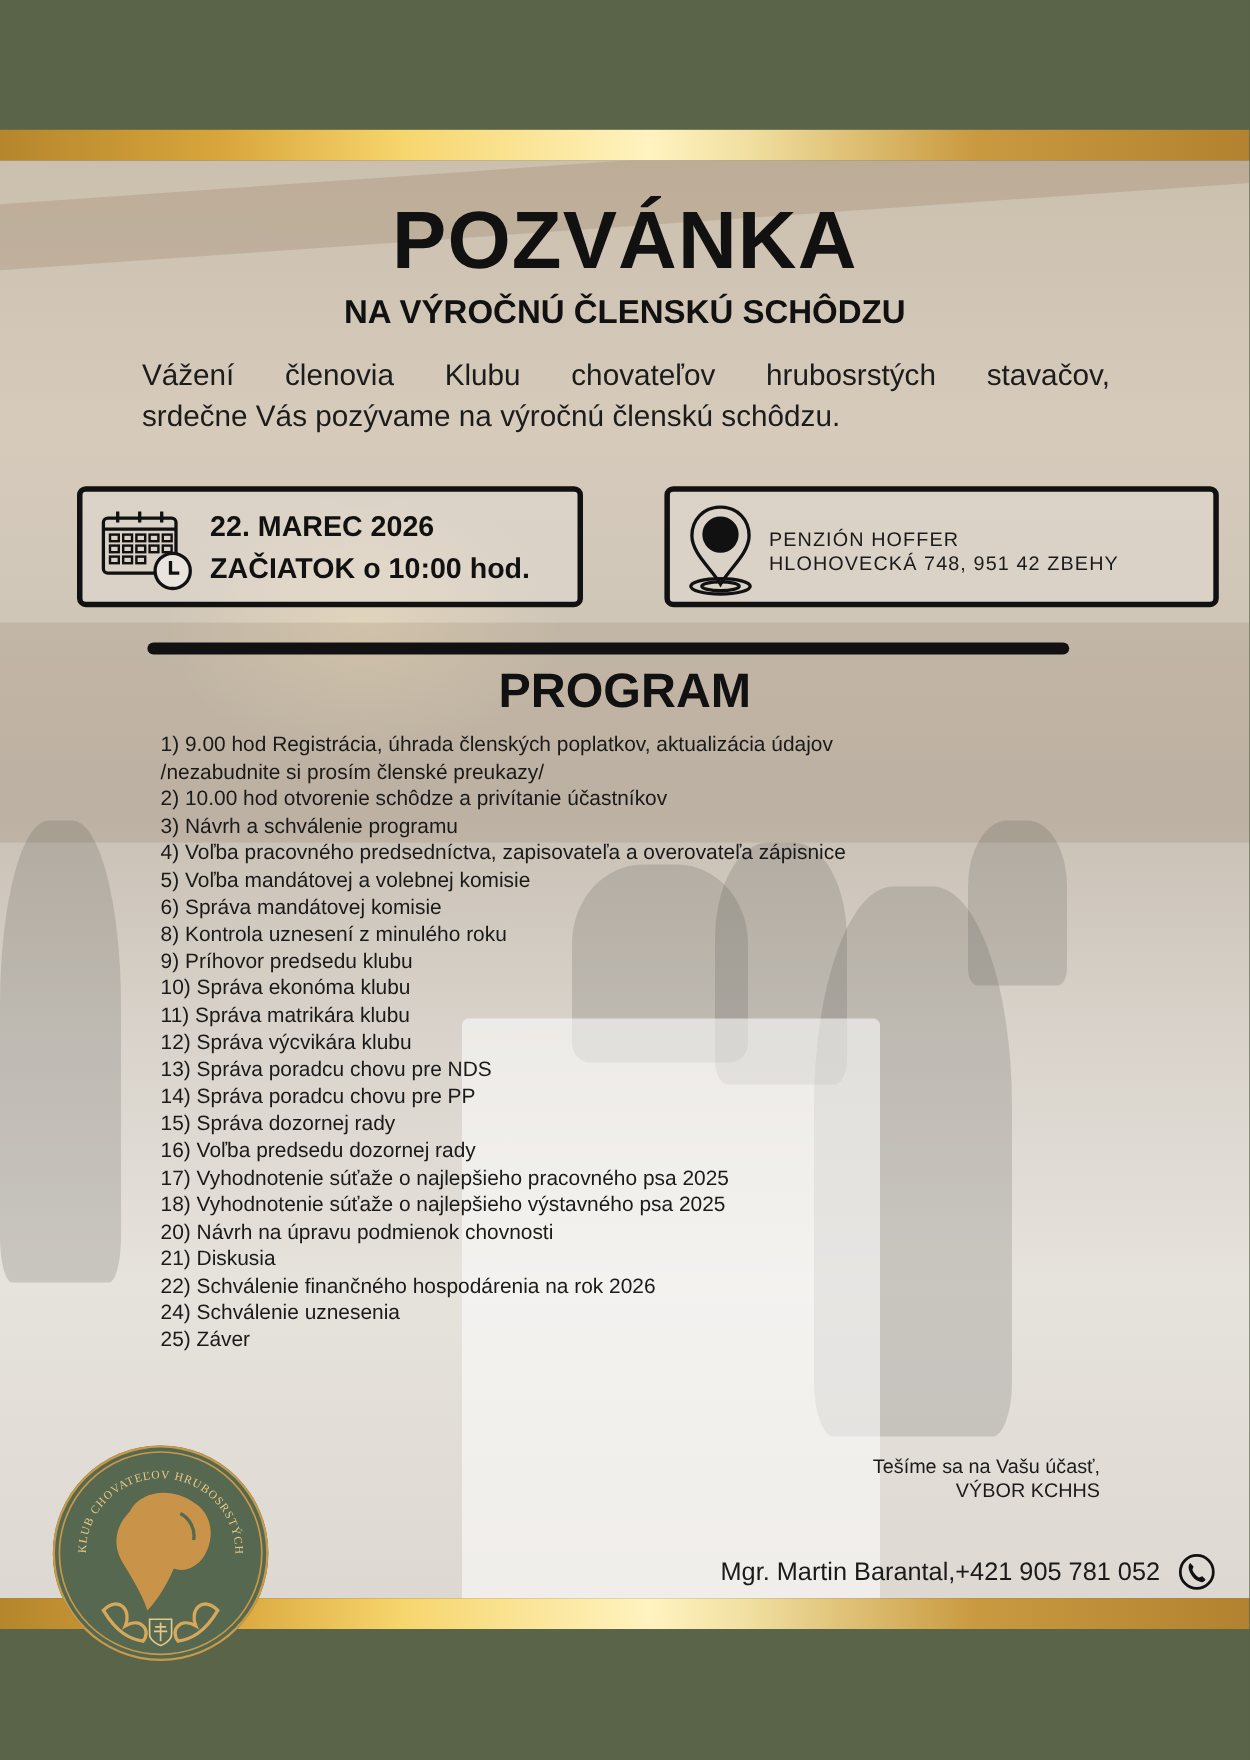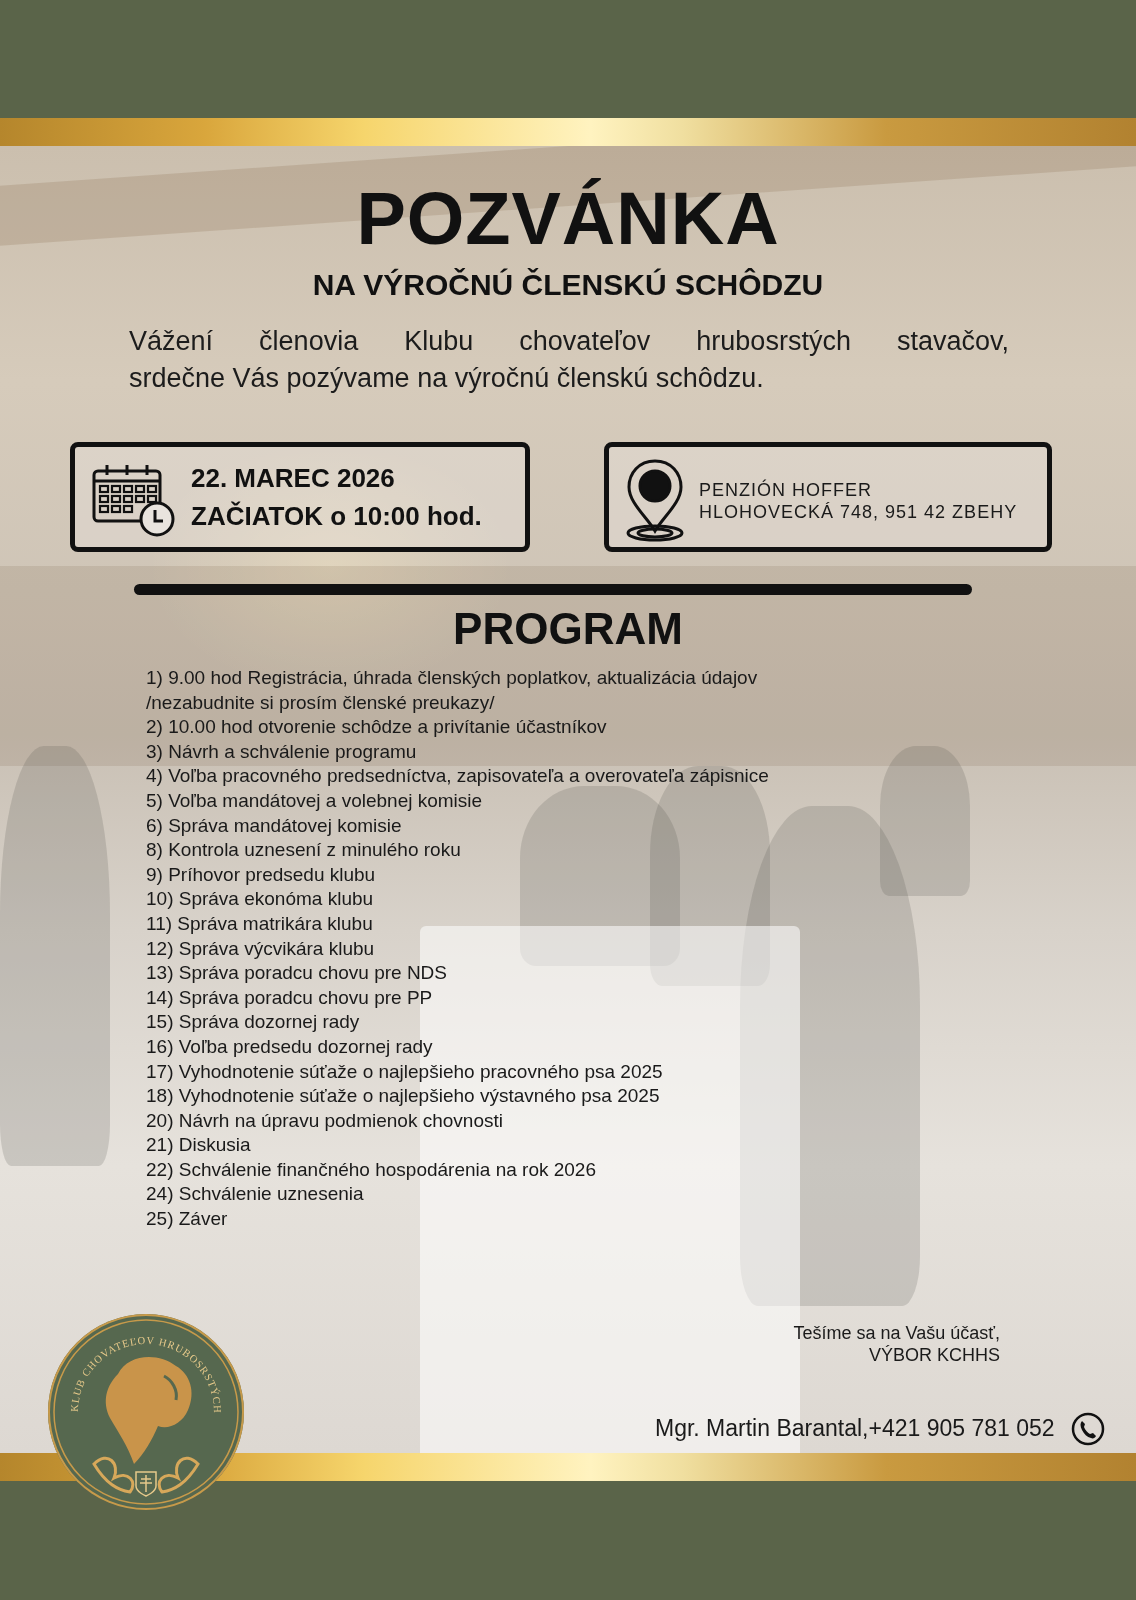--- a/index.html
+++ b/index.html
@@ -18,21 +18,21 @@
   }
   .photo .beam { position: absolute; background: rgba(120,90,55,0.18); }
   .photo .table { position: absolute; left: 420px; top: 780px; width: 380px; height: 560px; background: rgba(255,255,255,0.55); border-radius: 6px; }
   .photo .people { position: absolute; background: rgba(70,70,65,0.18); border-radius: 40% 40% 10% 10%; }
   .title { position: absolute; top: 176px; left: 0; width: 1136px; text-align: center; font-weight: bold; font-size: 74px; letter-spacing: 1px; color: #111; }
   .subtitle { position: absolute; top: 268px; left: 0; width: 1136px; text-align: center; font-weight: bold; font-size: 30px; color: #111; }
   .intro { position: absolute; top: 323px; left: 129px; width: 880px; font-size: 27px; line-height: 37px; color: #1c1c1c; text-align: justify; text-align-last: left; }
   .intro .l1 { display: block; text-align: justify; text-align-last: justify; }
   .box { position: absolute; top: 442px; height: 110px; border: 5px solid #111; border-radius: 8px; box-sizing: border-box; background: rgba(235,230,225,0.35); }
   .box.date { left: 70px; width: 460px; }
-  .box.place { left: 604px; width: 448px; }
+  .box.place { left: 604px; width: 504px; }
   .box .icon { position: absolute; }
   .box.date .icon { left: 16px; top: 14px; }
   .box.place .icon { left: 14px; top: 10px; }
   .date-text { position: absolute; left: 116px; top: 12px; font-weight: bold; font-size: 26px; line-height: 38px; color: #111; white-space: nowrap; }
   .place-text { position: absolute; left: 90px; top: 32px; font-size: 18px; line-height: 22px; letter-spacing: 1px; color: #1a1a1a; white-space: nowrap; }
   .divider { position: absolute; left: 134px; top: 584px; width: 838px; height: 11px; background: #111; border-radius: 6px; }
   .program-title { position: absolute; top: 604px; left: 0; width: 1136px; text-align: center; font-weight: bold; font-size: 44px; color: #111; }
   .program-list { position: absolute; top: 666px; left: 146px; margin: 0; padding: 0; list-style: none; font-size: 19px; line-height: 24.6px; color: #1a1a1a; }
   .program-list li { white-space: nowrap; }
   .closing { position: absolute; top: 1322px; left: 740px; width: 260px; text-align: right; font-size: 18px; line-height: 22px; color: #1a1a1a; }

